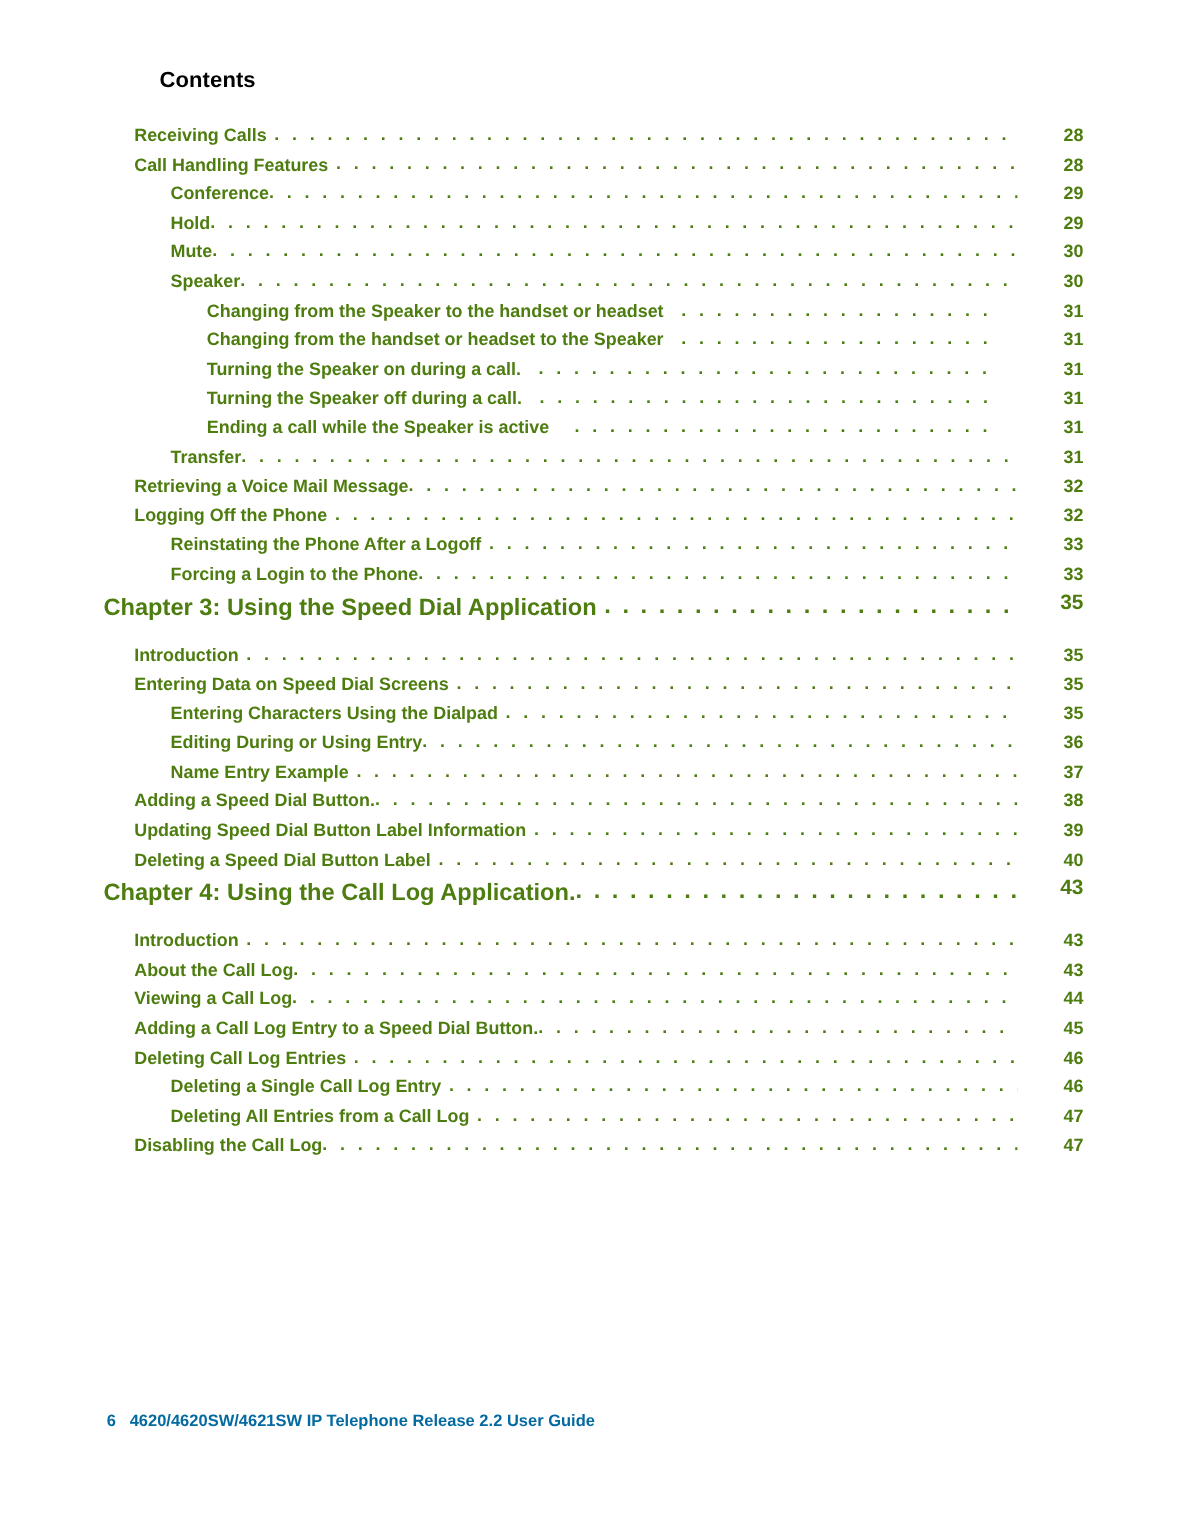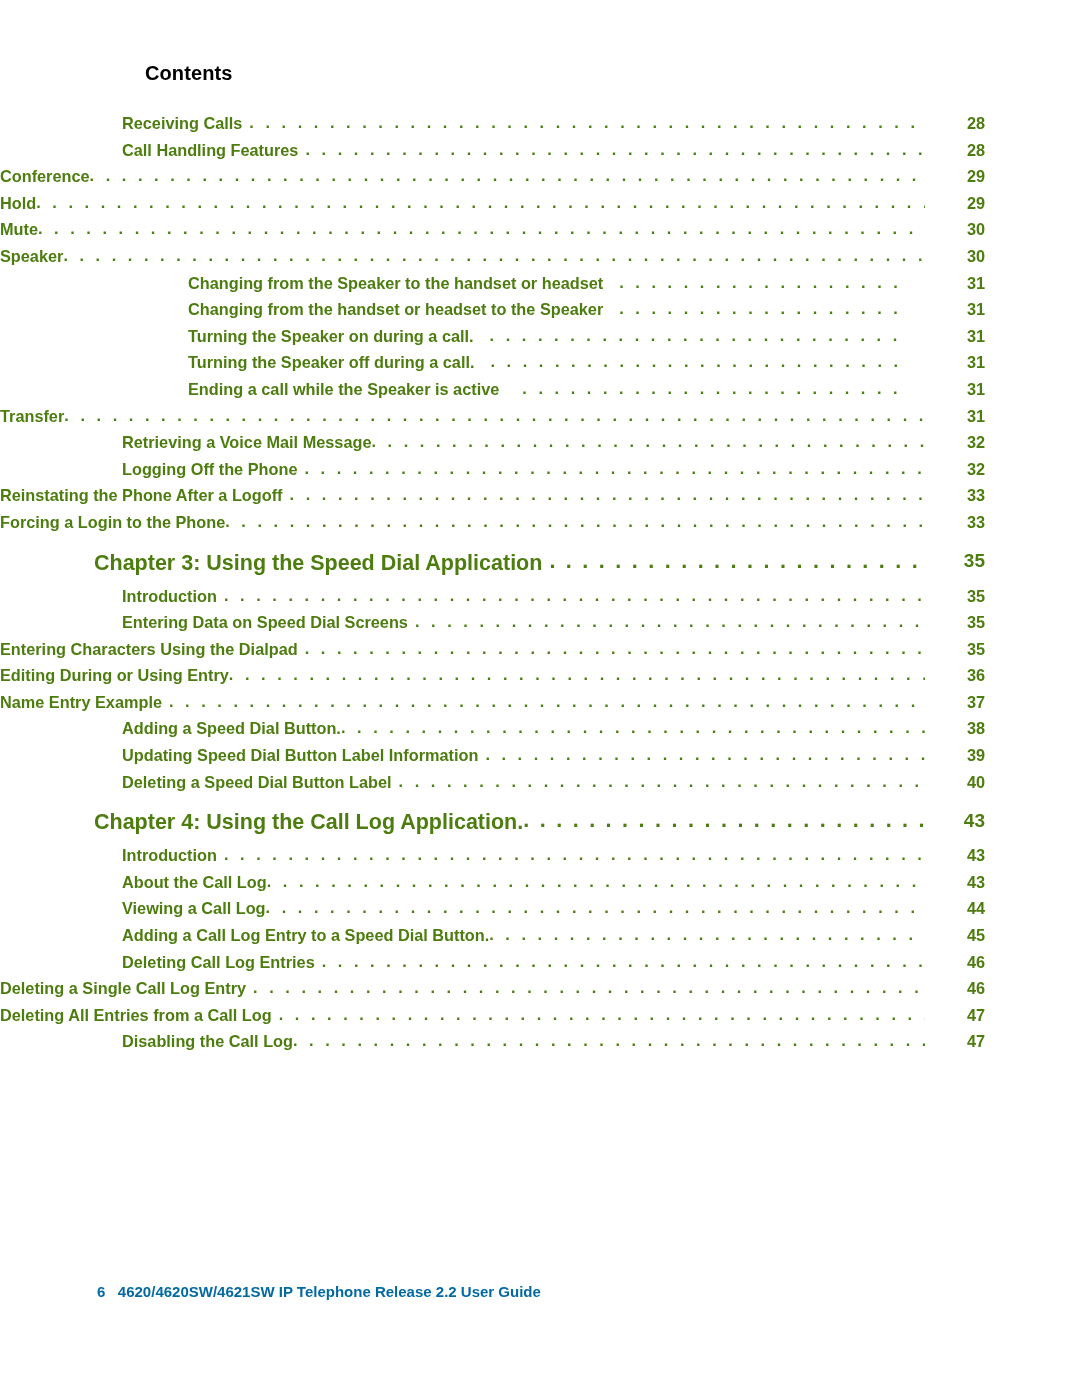--- a/index.html
+++ b/index.html
@@ -71,32 +71,32 @@
   .toc-row .pageno {
     flex: 0 0 auto;
     width: 60px;
     text-align: right;
     font-weight: bold;
     white-space: nowrap;
   }
 
   
   .lvl1 { padding-left: 122px; }
-  .lvl2 { }
+  .lvl2 { padding-left: 155px; }
   .lvl3 { padding-left: 188px; gap: 16px; }
   .lvl0 { padding-left: 94px; }
 
   .lvl0, .lvl1, .lvl2, .lvl3 { padding-right: 95px; }
 
   
   .lvl1 .label, .lvl1 .leader, .lvl1 .pageno { font-size: 16.3px; }
   .lvl2 .label, .lvl2 .leader, .lvl2 .pageno { font-size: 16.3px; }
   .lvl3 .label, .lvl3 .leader, .lvl3 .pageno { font-size: 16.3px; }
 
-  .chapter { height: 47px; align-items: center; }
+  .chapter { height: 47px; align-items: flex-start; }
   .chapter .label { font-size: 21.5px; }
   .chapter .leader { font-size: 21.5px; letter-spacing: 10.5px; top: -2px; }
   .chapter .pageno { font-size: 19px; position: relative; top: -2px; }
 
   
   .nogap .leader { margin-left: 0px; }
   .gap .leader { margin-left: 7px; }
 
   
   .footer {

